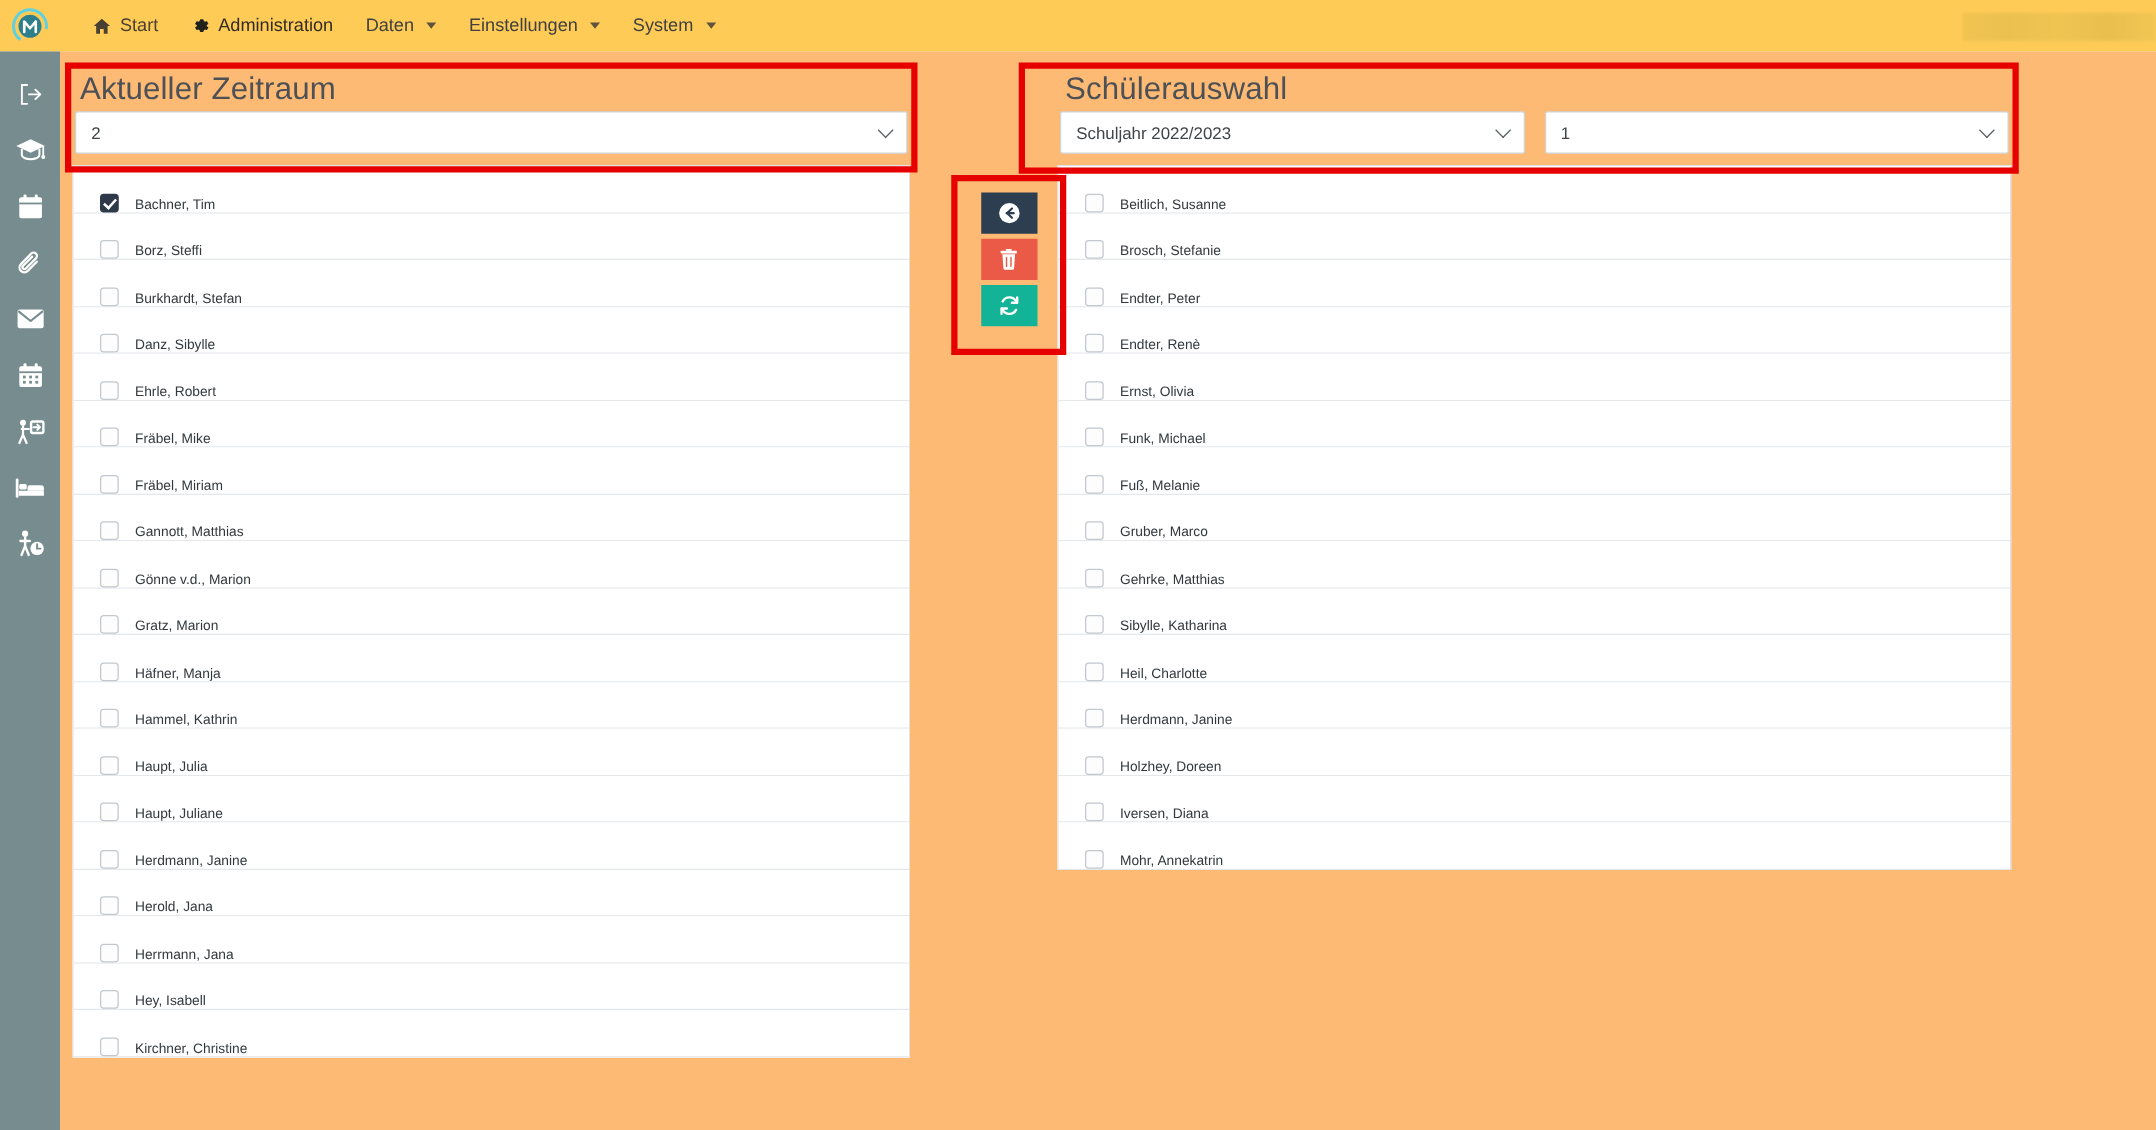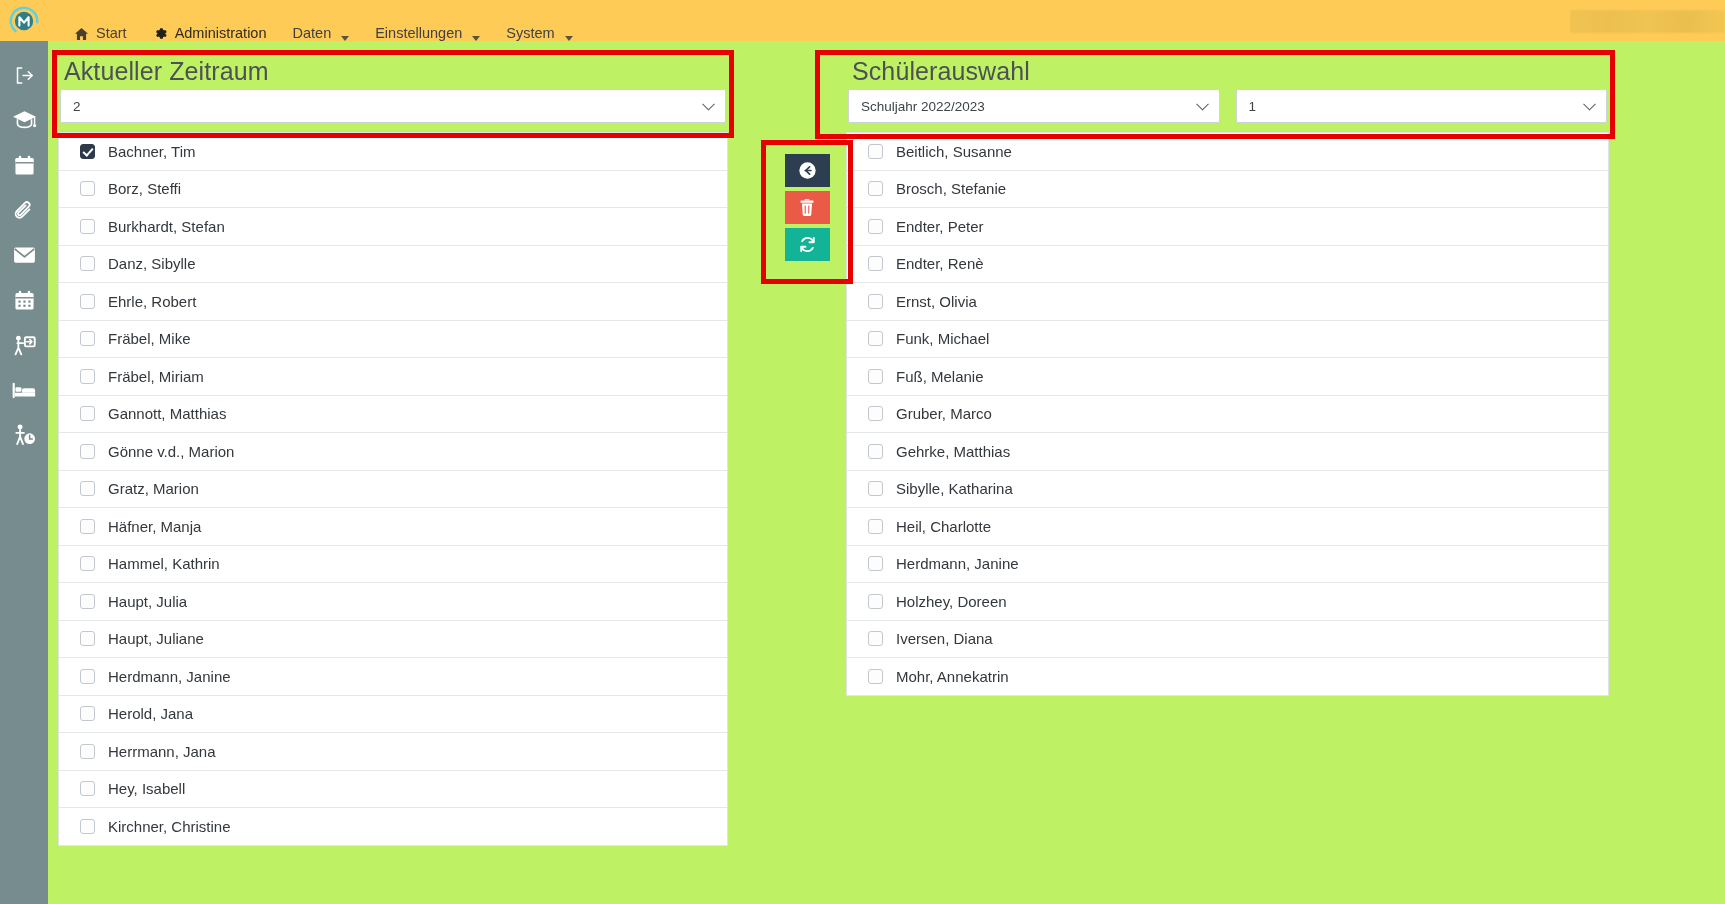--- a/index.html
+++ b/index.html
@@ -39,21 +39,21 @@
   }
   .nav-items {
     display: flex;
     align-items: center;
     height: 41px;
     margin-left: 13px;
     gap: 0px;
   }
   .nav-item {
     display: flex;
-    align-items: flex-end;
+    align-items: center;
     gap: 7px;
     height: 41px;
     padding: 0 13px;
     font-size: 14.5px;
     color: #4a4031;
     white-space: nowrap;
     cursor: pointer;
   }
   .nav-item.dim { color: #404040; }
   .nav-item.active { color: #312b21; font-weight: 500; }
@@ -100,21 +100,21 @@
     cursor: pointer;
   }
   .rail-btn svg { display: block; }
 
   
   .canvas {
     position: absolute;
     top: 41px; left: 48px;
     width: 1677px;
     height: 863px;
-    background: #bef264;
+    background: #fdba74;
   }
 
   
   .redframe {
     position: absolute;
     border: 5px solid #e60000;
     z-index: 20;
     pointer-events: none;
   }
   #frame-left   { left: 4px;   top: 9px;  width: 682px; height: 88px; }
@@ -167,24 +167,24 @@
   
   .list {
     margin-top: 9px;
     border: 1px solid #dfe3e6;
     border-bottom: none;
     background: #fff;
   }
   .list-row {
     height: 37.5px;
     display: flex;
-    align-items: center;
+    align-items: flex-end;
     padding-left: 21px;
     border-bottom: 1px solid #e4e8eb;
-    font-size: 15px;
+    font-size: 11px;
     color: #33383d;
     cursor: pointer;
     background: #fff;
   }
   .cb {
     width: 15px; height: 15px;
     border: 1px solid #c2c8cd;
     border-radius: 3px;
     background: #fdfdfd;
     margin-right: 13px;

